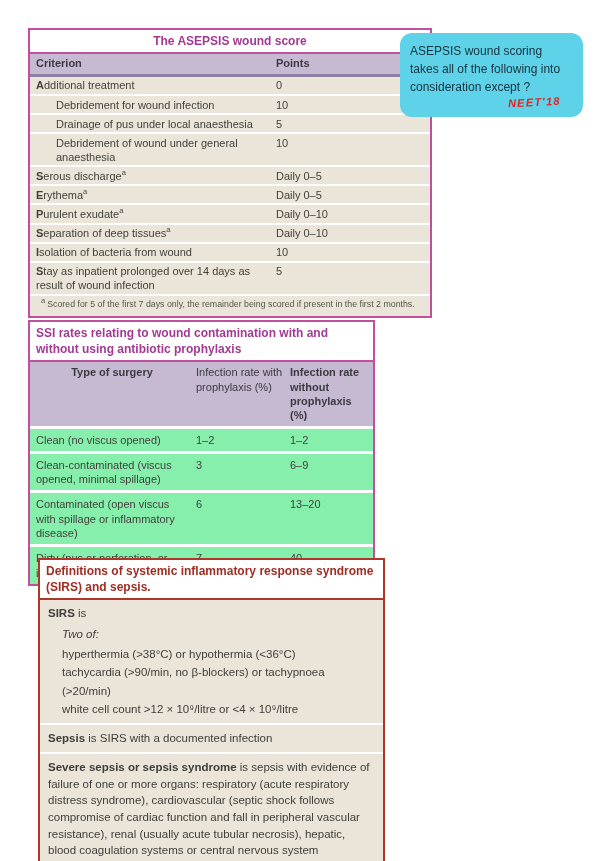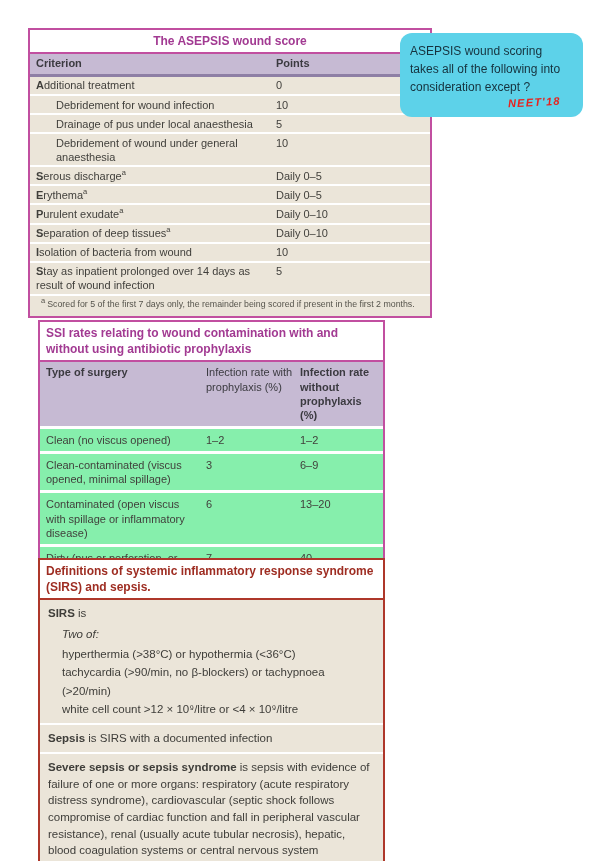--- a/index.html
+++ b/index.html
@@ -3,21 +3,21 @@
 <meta charset="utf-8">
 <style>
   *{box-sizing:border-box;margin:0;padding:0}
   html,body{background:#fff}
   body{width:609px;height:861px;font-family:"Liberation Sans",sans-serif;position:relative}
   .page{position:relative;width:609px;height:861px;background:#ffffff;overflow:hidden}
 
   
   .tbox{position:absolute;background:#fff}
   #box1{left:28px;top:28px;width:404px;border:2px solid #c14fa0}
-  #box2{left:38px;top:320px;width:347px;border:2px solid #c14fa0}
+  #box2{left:28px;top:320px;width:347px;border:2px solid #c14fa0}
   #box3{left:38px;top:558px;width:347px;border:2px solid #ae372a}
 
   .box-title{background:#fff;color:#a23a92;font-weight:bold;font-size:12px;line-height:1.35;padding:3px 6px}
   #box1 .box-title{text-align:center;border-bottom:2px solid #c14fa0}
   #box2 .box-title{border-bottom:2px solid #c14fa0}
   #box3 .box-title{color:#9e2d22;border-bottom:2px solid #ae372a}
 
   
   .t1-head{display:flex;background:#c6bad3;border-bottom:3px solid #8e7fa5;
            font-weight:bold;font-size:11px;color:#3b3a40;padding:3px 6px;line-height:1.25}
@@ -109,21 +109,21 @@
           <div class="c1"><b>S</b>tay as inpatient prolonged over 14 days as result of wound infection</div>
           <div class="c2">5</div>
         </div>
       </div>
     <div class="footnote"><sup>a</sup><span>Scored for 5 of the first 7 days only, the remainder being scored if present in the first 2 months.</span></div>
   </section>
 
   <section class="tbox" id="box2">
     <div class="box-title">SSI rates relating to wound contamination with and without using antibiotic prophylaxis</div>
     <div class="t2-head">
-        <div class="c1" style="font-weight: bold;">Type of surgery</div>
+        <div class="c1" style="font-weight: bold; text-align: center;">Type of surgery</div>
         <div class="c2" style="font-weight: normal;">Infection rate with prophylaxis (%)</div>
         <div class="c3" style="font-weight: bold;">Infection rate without prophylaxis (%)</div>
       </div>
     <div>
         <div class="t2-row">
           <div class="c1">Clean (no viscus opened)</div>
           <div class="c2">1–2</div>
           <div class="c3">1–2</div>
         </div>
         <div class="t2-row">

